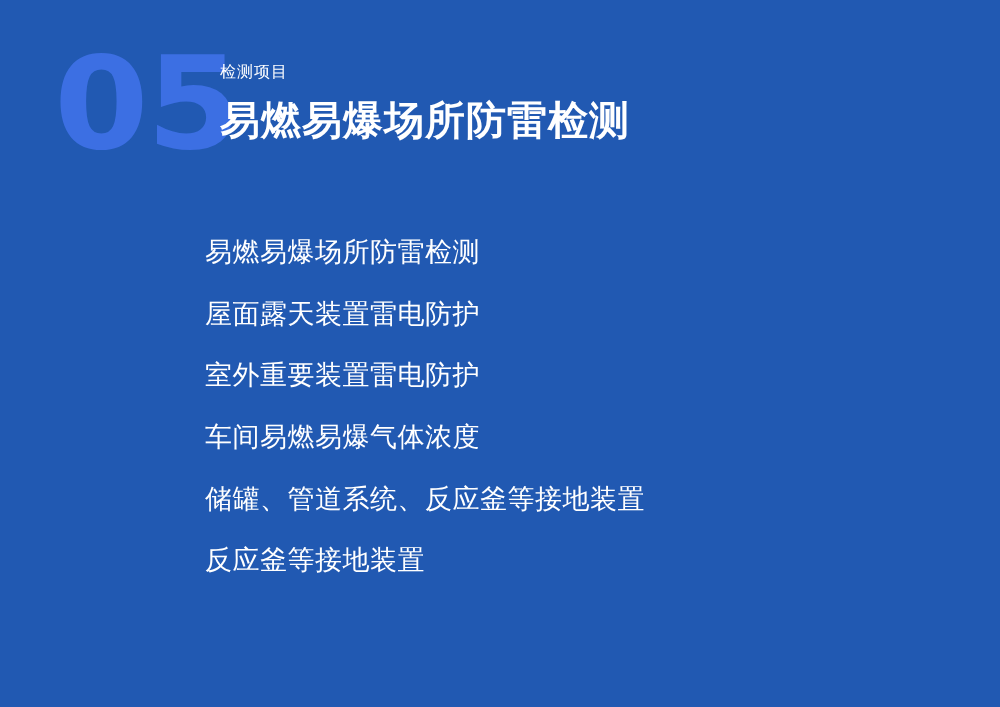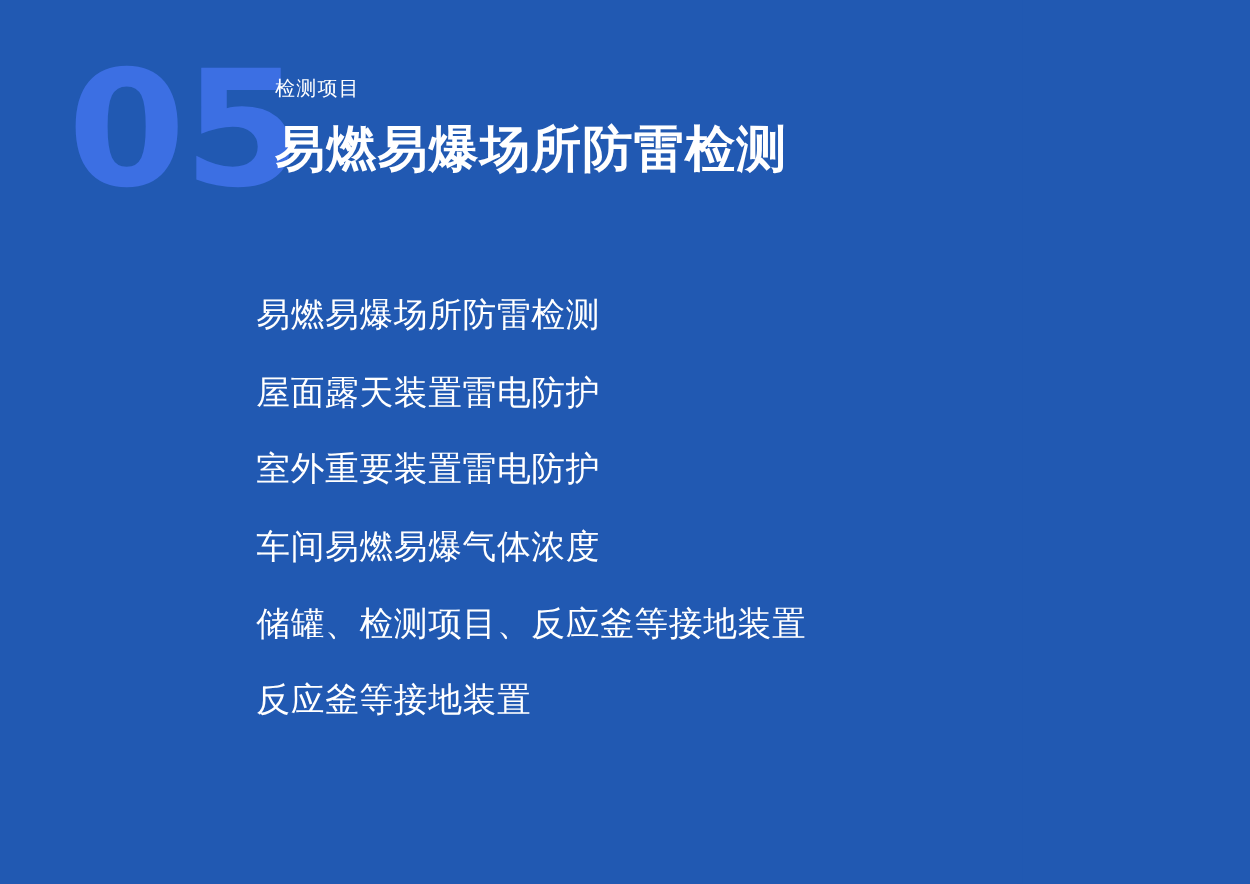--- a/index.html
+++ b/index.html
@@ -94,17 +94,17 @@
   <div class="header">
     <div class="eyebrow">检测项目</div>
     <div class="title">易燃易爆场所防雷检测</div>
   </div>
 
   <ul class="item-list">
     <li>易燃易爆场所防雷检测</li>
     <li>屋面露天装置雷电防护</li>
     <li>室外重要装置雷电防护</li>
     <li>车间易燃易爆气体浓度</li>
-    <li>储罐、检测项目、反应釜等接地装置</li>
+    <li>储罐、管道系统、反应釜等接地装置</li>
     <li>反应釜等接地装置</li>
   </ul>
 
 </div>
 
 </body></html>

